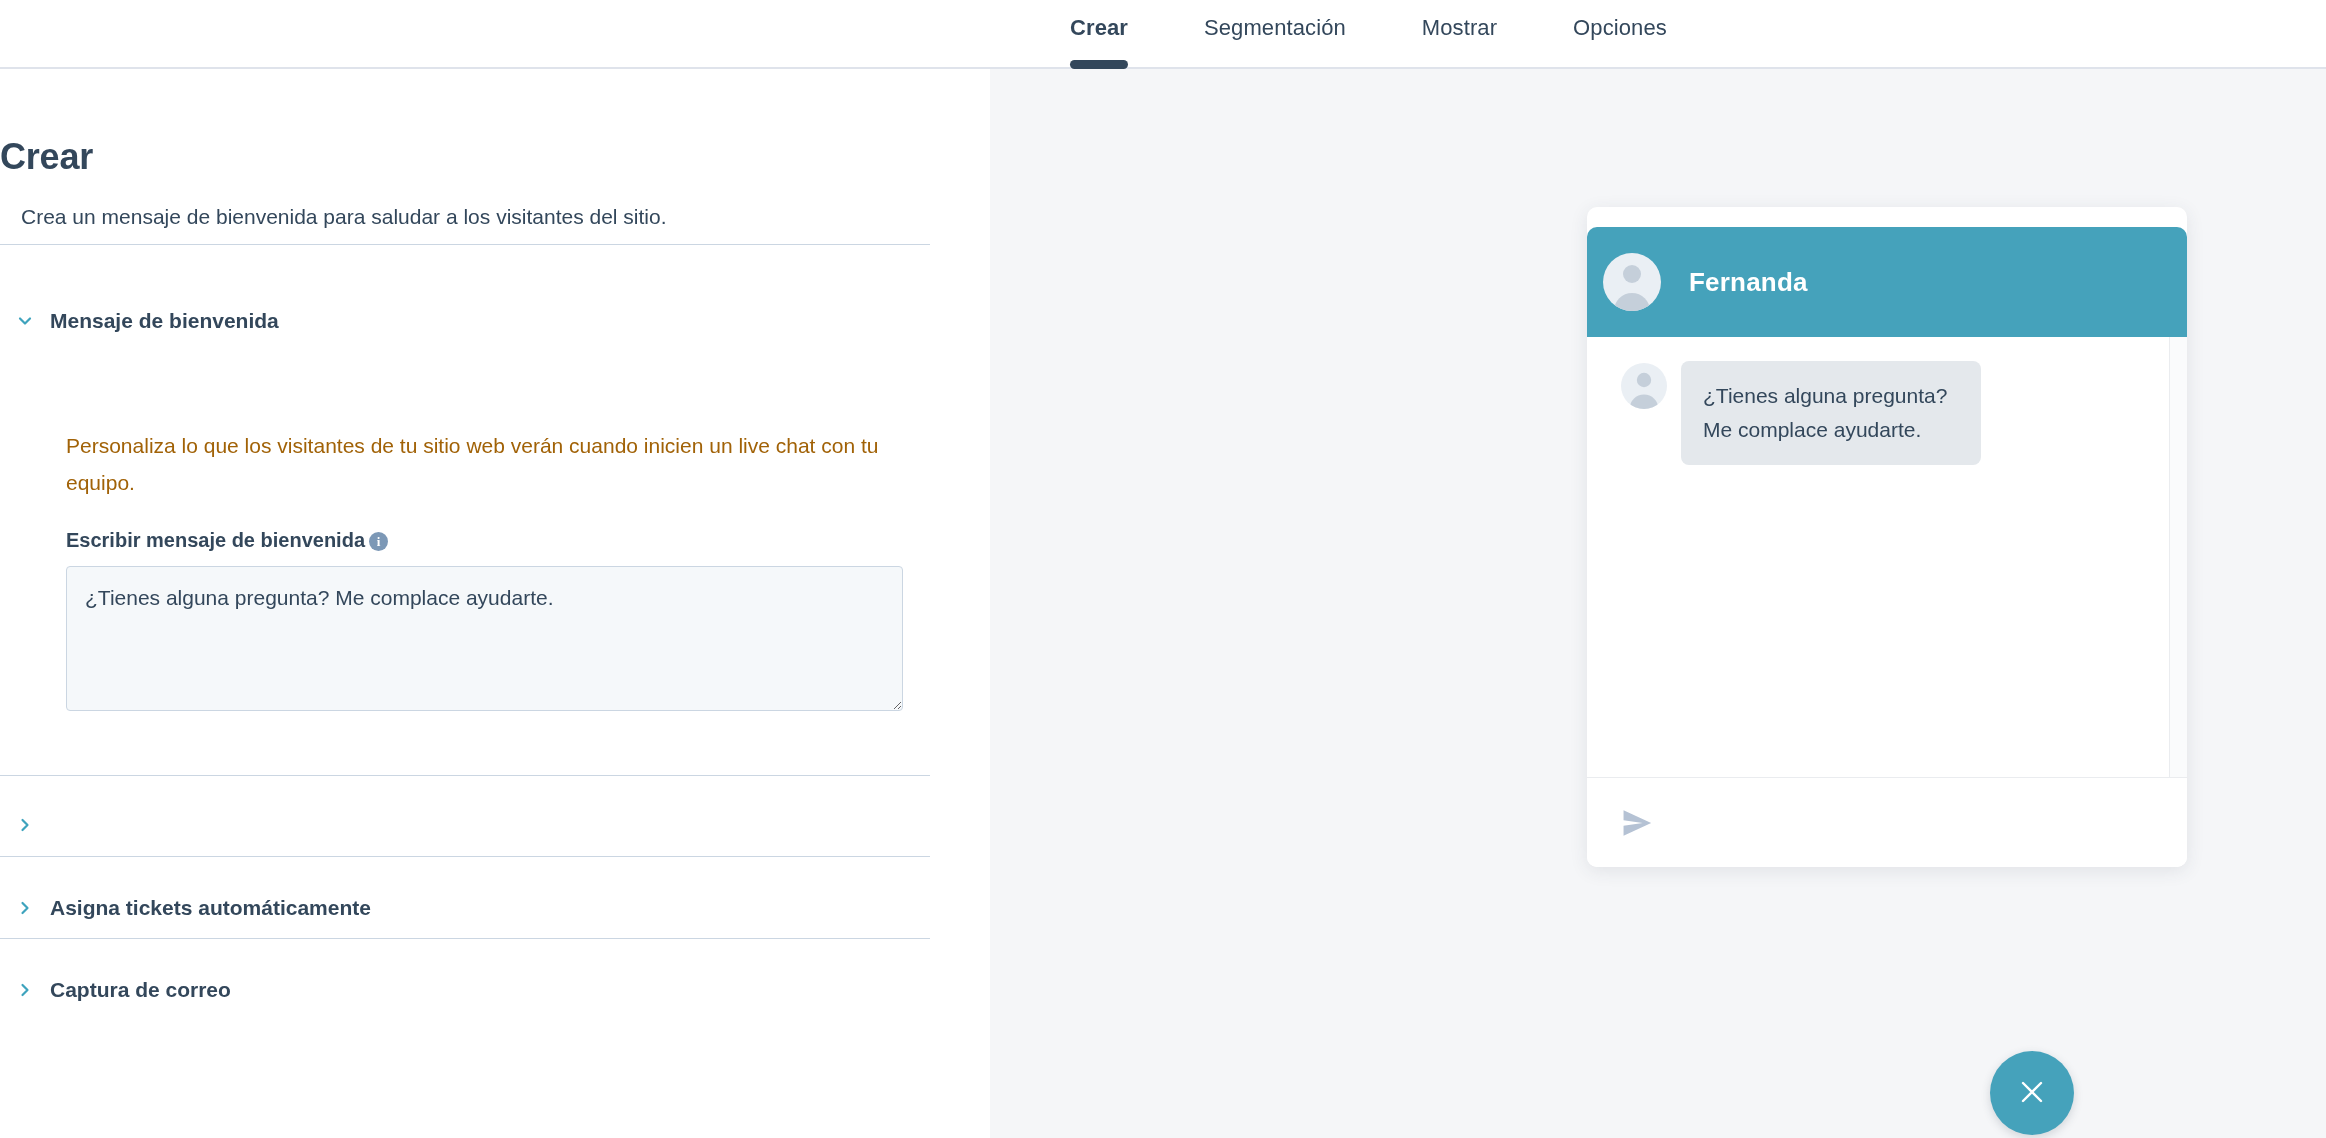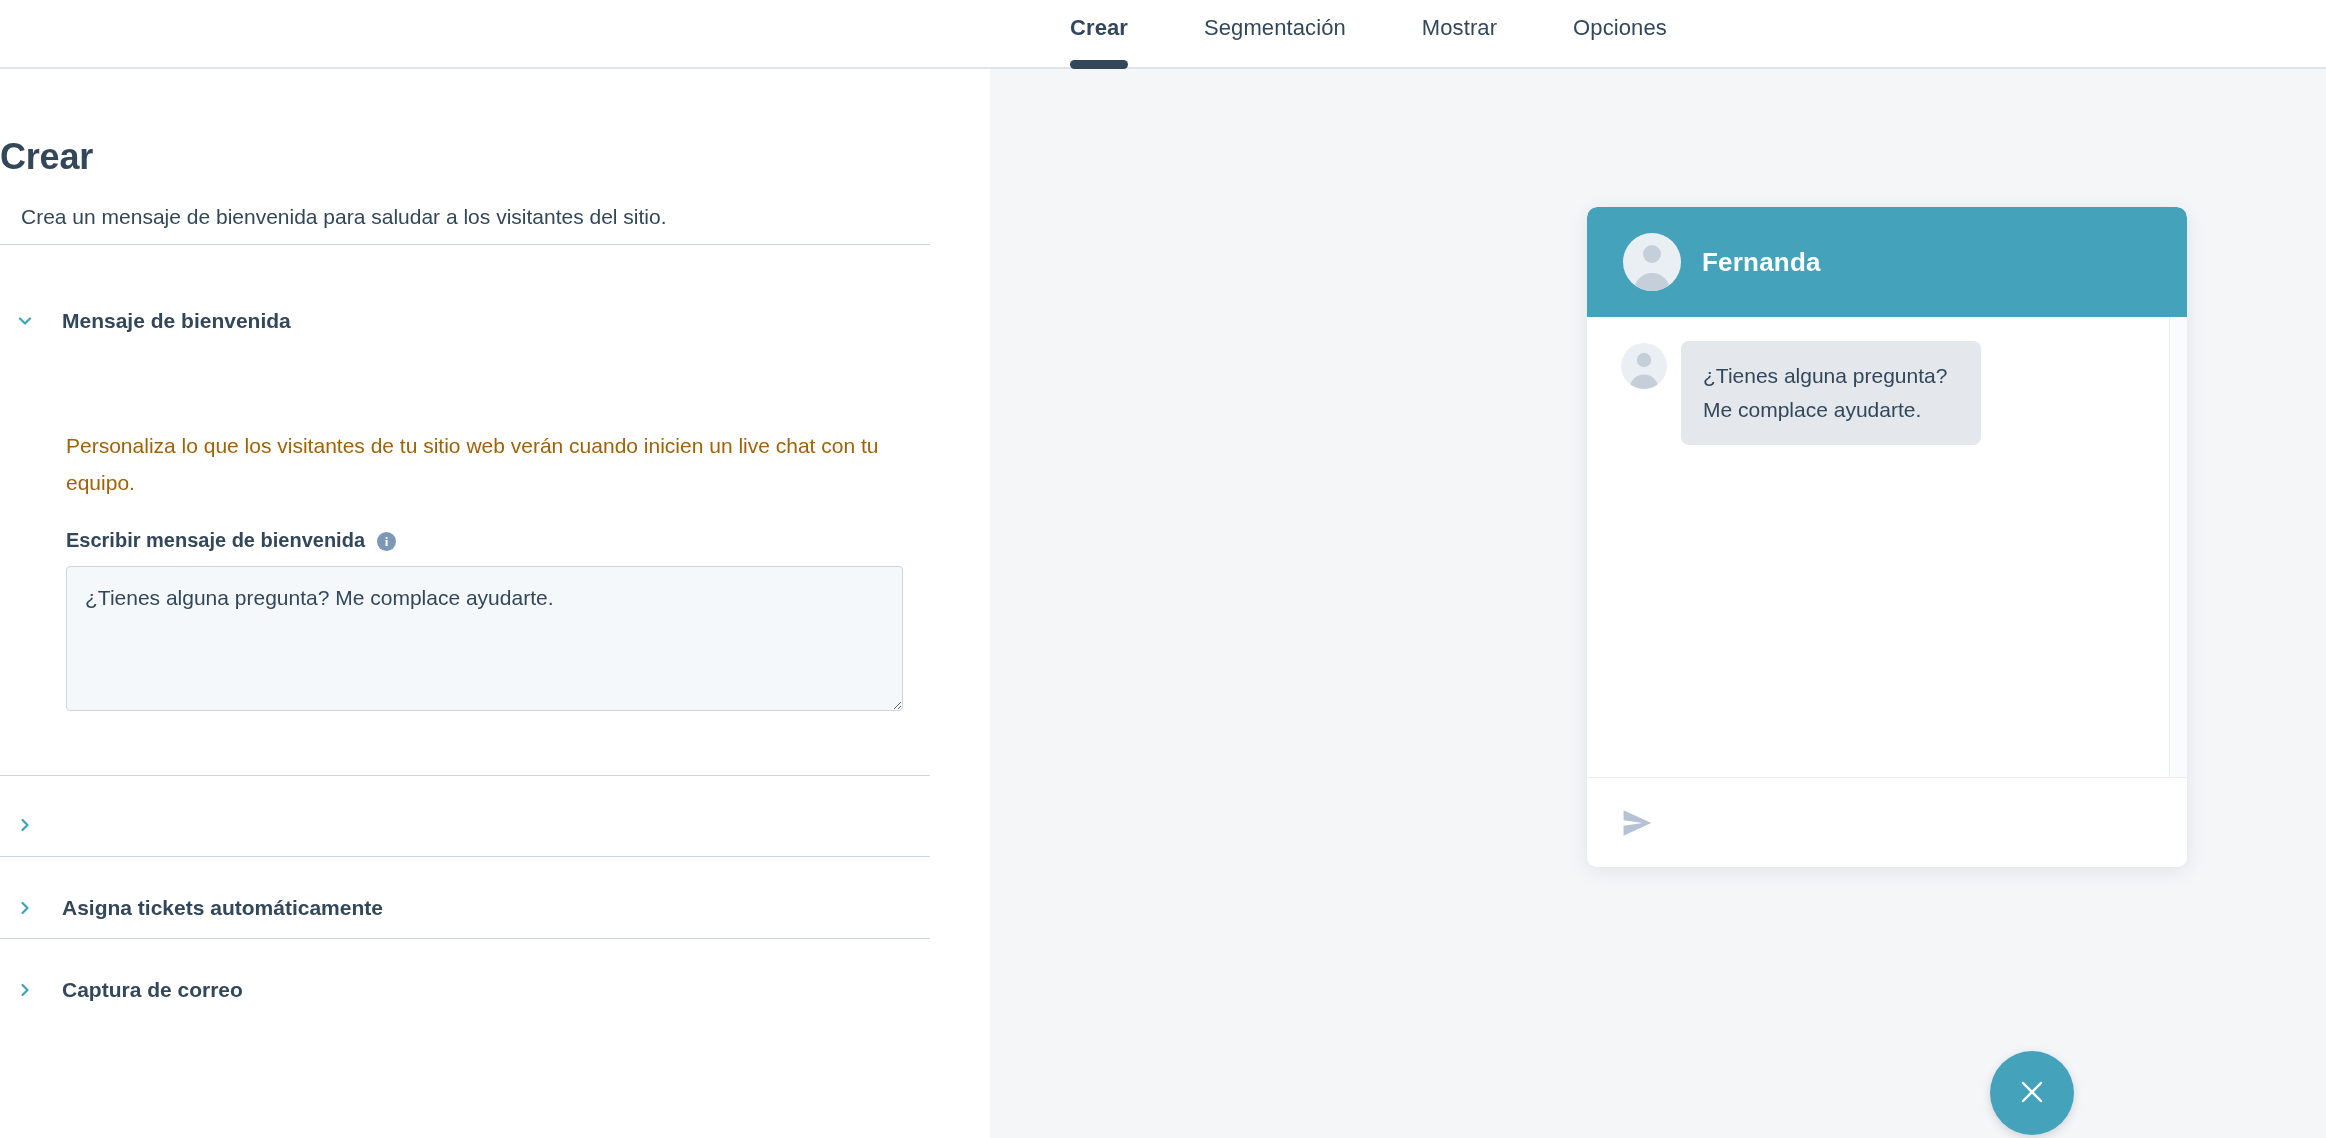--- a/index.html
+++ b/index.html
@@ -98,21 +98,20 @@
 
   
   .acc-head {
     position: absolute;
     left: 0;
     width: 930px;
     height: 50px;
     display: flex;
     align-items: center;
     cursor: pointer;
-    gap: 12px;
   }
   .chev {
     width: 50px;
     flex: 0 0 50px;
     display: flex;
     align-items: center;
     justify-content: center;
     color: #3ea3bd;
   }
   .chev svg { display: block; }
@@ -133,21 +132,21 @@
     line-height: 37px;
     color: #a16207;
   }
 
   .field-label-row {
     position: absolute;
     left: 66px;
     top: 457px;
     display: flex;
     align-items: center;
-    gap: 12px;
+    gap: 4px;
   }
   .field-label {
     font-size: 20px;
     line-height: 28px;
     font-weight: 700;
     color: #33475b;
     white-space: nowrap;
   }
   .info-icon {
     width: 19px; height: 19px;
@@ -215,23 +214,24 @@
     overflow: hidden;
     display: flex;
     flex-direction: column;
   }
 
   .chat-header {
     flex: 0 0 110px;
     background: #45a2bb;
     display: flex;
     align-items: center;
-    padding: 0 36px;
-    gap: 21px;
+    padding: 0 16px;
+    gap: 28px;
     border-radius: 10px 10px 0 0;
+    margin-top: 20px;
   }
   .avatar-lg {
     width: 58px; height: 58px;
     border-radius: 50%;
     background: #eaeff4;
     display: flex;
     align-items: flex-end;
     justify-content: center;
     overflow: hidden;
     flex: 0 0 58px;

